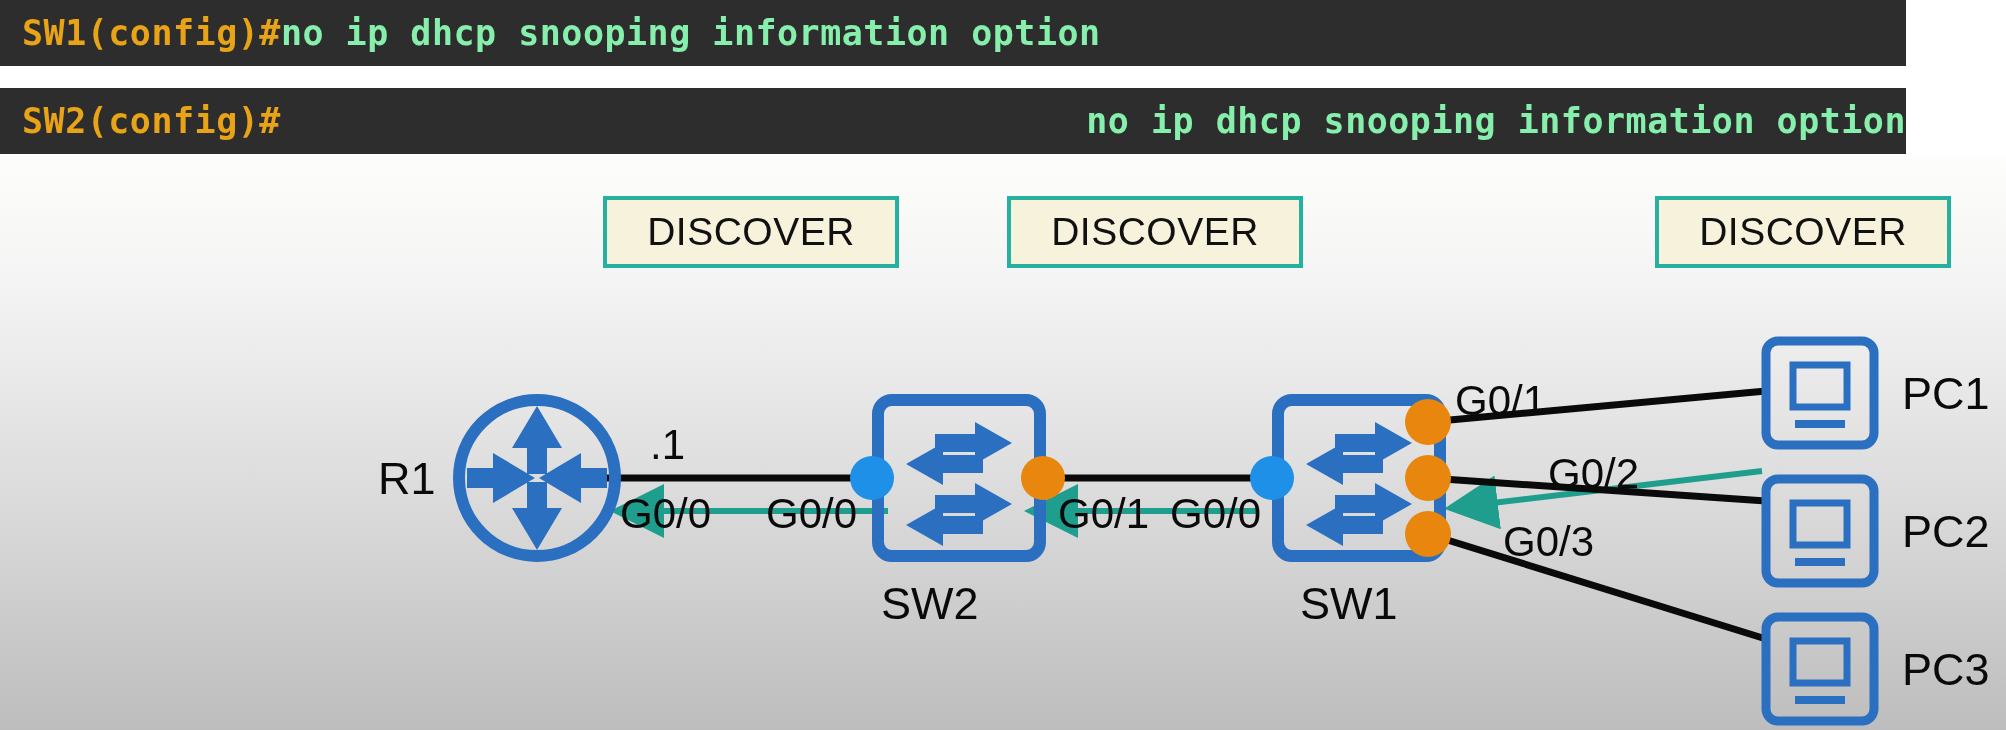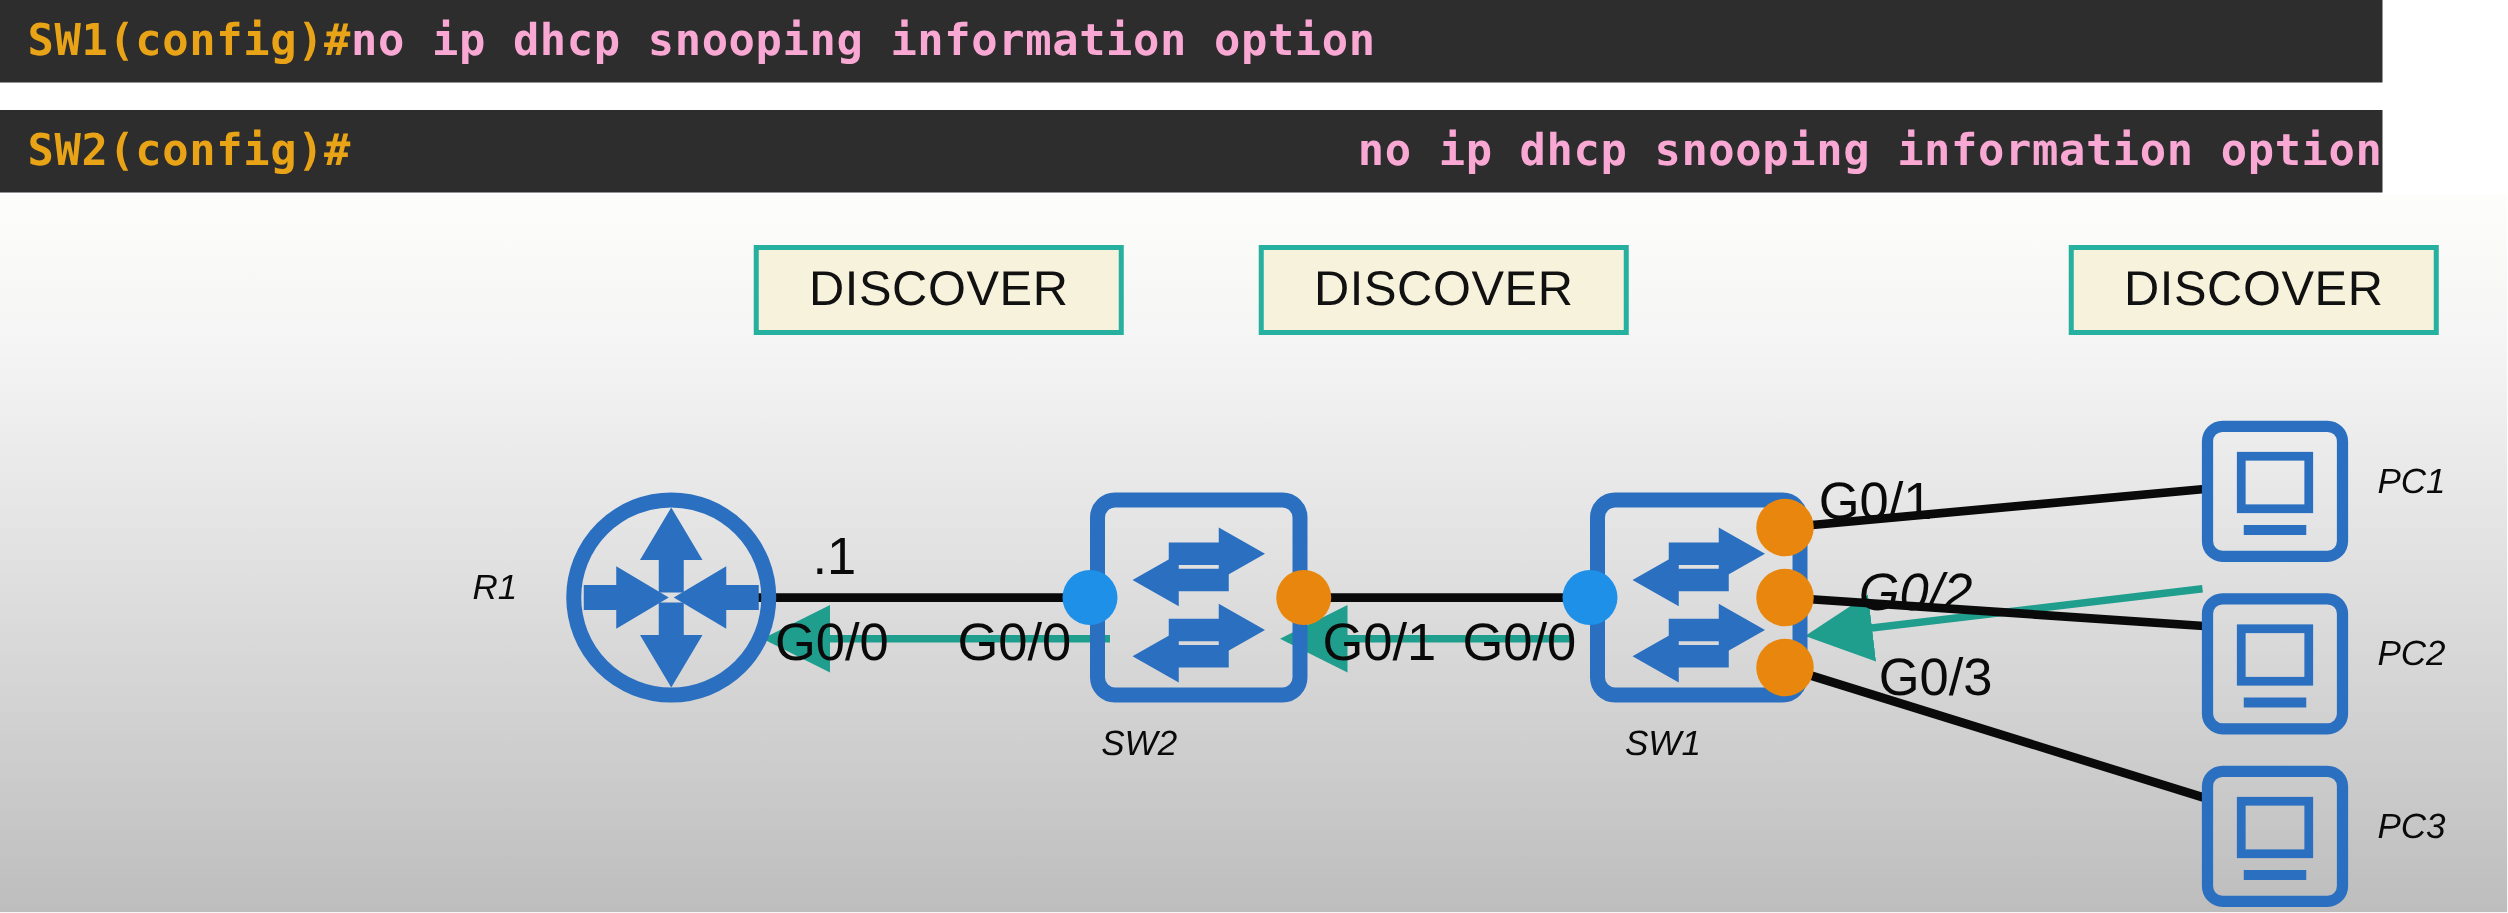--- a/index.html
+++ b/index.html
@@ -30,21 +30,21 @@
     font-size: 35px;
     font-weight: 700;
     letter-spacing: 0.5px;
     white-space: pre;
     box-sizing: border-box;
     padding-left: 22px;
   }
   #term-bar-1 { top: 0px;  height: 66px; }
   #term-bar-2 { top: 88px; height: 66px; justify-content: space-between; }
   .term-prompt { color: #e8a317; }
-  .term-cmd    { color: #f9a8d4; }
+  .term-cmd    { color: #86efac; }
 
   
   #diagram {
     position: absolute;
     left: 0;
     top: 156px;
     width: 2006px;
     height: 574px;
     background: linear-gradient(to bottom, #fdfdfb 0%, #f4f4f4 22%, #e3e3e4 48%, #d2d2d3 72%, #bdbdbd 100%);
     overflow: hidden;
@@ -71,21 +71,21 @@
     height: 72px;
   }
 
   
   .dlabel {
     position: absolute;
     color: #0a0a0a;
     white-space: nowrap;
     line-height: 1;
   }
-  .lbl-device { font-size: 28px; font-style: italic; }
+  .lbl-device { font-size: 45px; }
   .lbl-port   { font-size: 42px; }
   .lbl-ip     { font-size: 42px; }
   .lbl-subnet { font-size: 54px; }
 </style>
 </head>
 <body>
 
 <div id="screen">
 
   <div class="term-bar" id="term-bar-1">
@@ -185,18 +185,18 @@
 
     <div class="dlabel lbl-ip" style="left:650px; top:268px;">.1</div>
 
     <div class="dlabel lbl-port" style="left:620px; top:337px;">G0/0</div>
     <div class="dlabel lbl-port" style="left:766px; top:337px;">G0/0</div>
 
     <div class="dlabel lbl-port" style="left:1058px; top:337px;">G0/1</div>
     <div class="dlabel lbl-port" style="left:1170px; top:337px;">G0/0</div>
 
     <div class="dlabel lbl-port" style="left:1455px; top:224px;">G0/1</div>
-    <div class="dlabel lbl-port" style="left:1487px; top:297px;font-style:italic;">G0/2</div>
+    <div class="dlabel lbl-port" style="left:1548px; top:297px;">G0/2</div>
     <div class="dlabel lbl-port" style="left:1503px; top:365px;">G0/3</div>
 
 
   </div>
 </div>
 
 </body></html>

